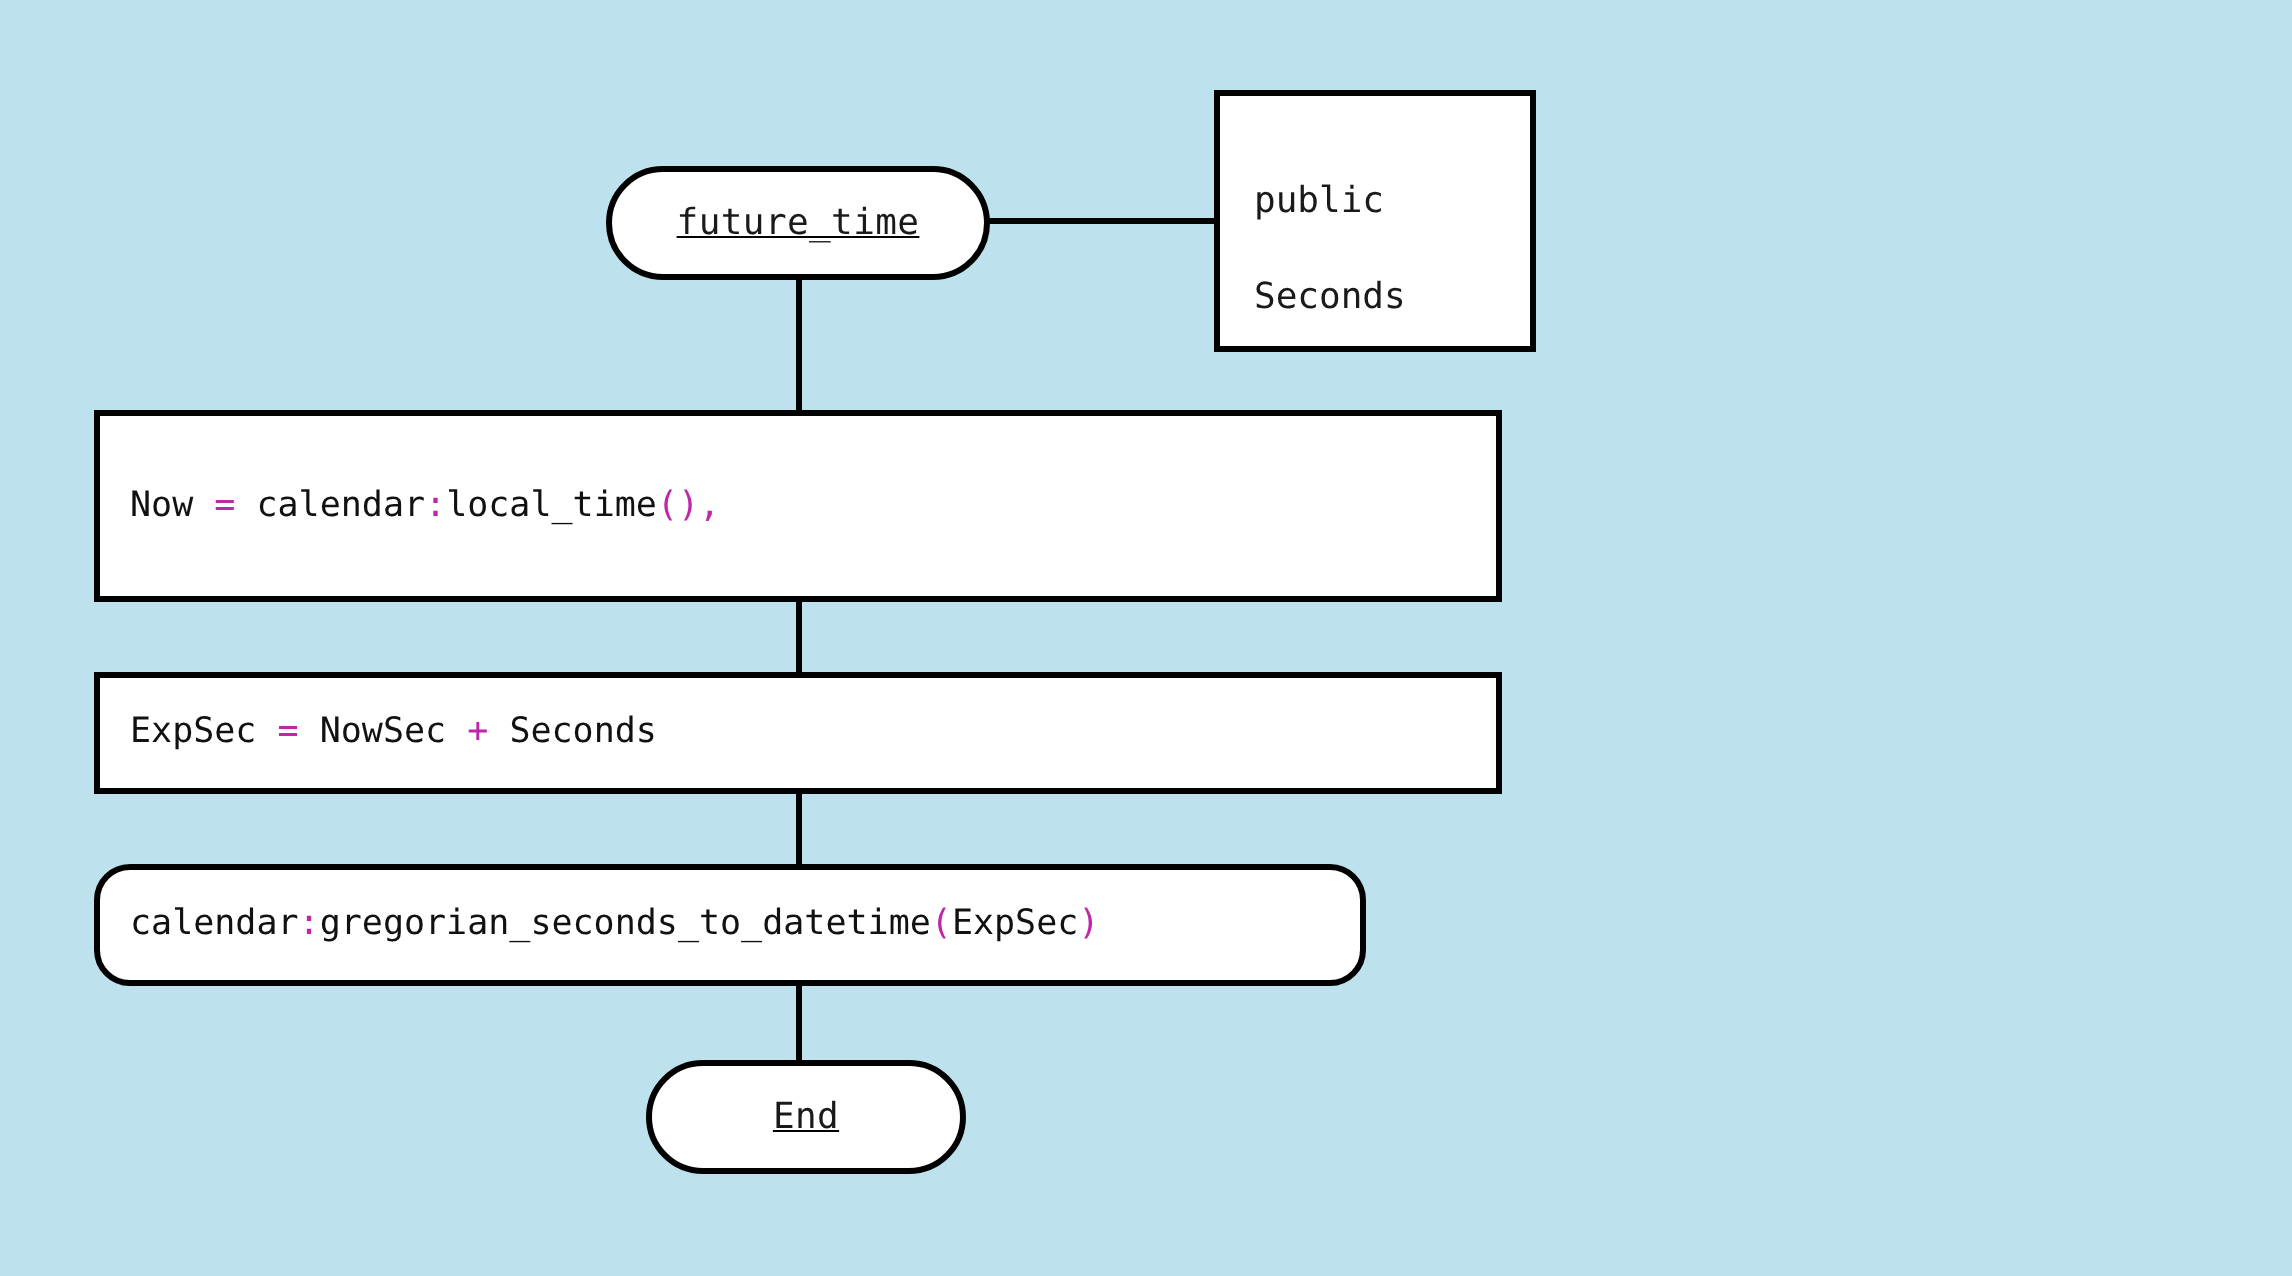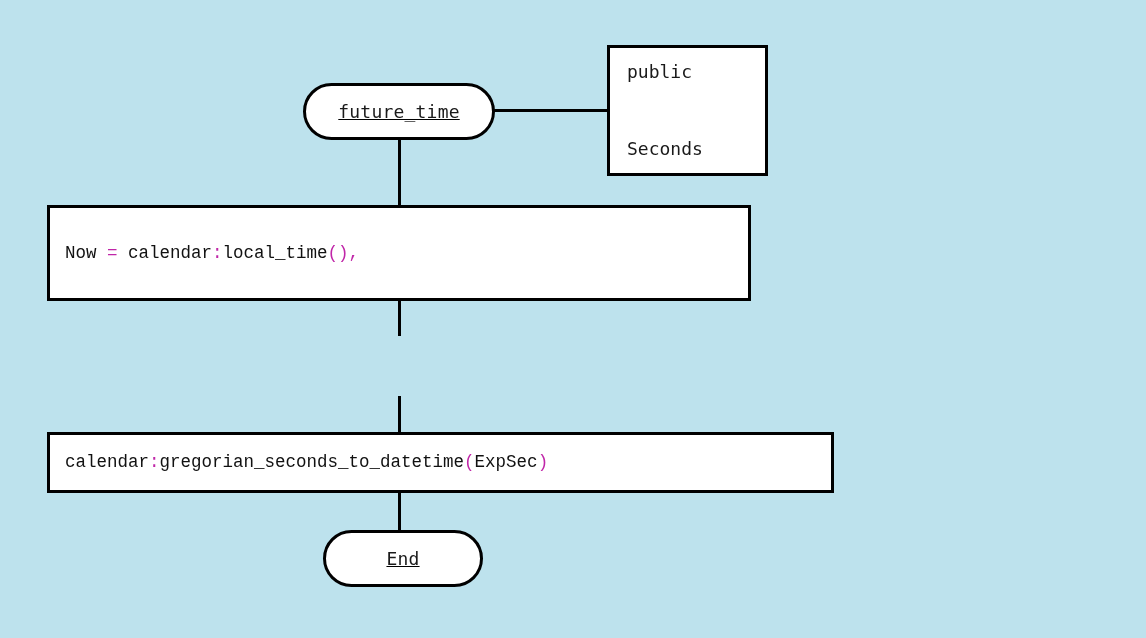--- a/index.html
+++ b/index.html
@@ -44,30 +44,28 @@
     display: flex;
     flex-direction: column;
     justify-content: center;
     padding: 0 15px;
   }
   .code-line {
     font-size: 17.5px;
     line-height: 25px;
     color: #111111;
     white-space: pre;
-    font-family: Liberation Mono, monospace;
   }
   .op { color: #c026a8; }
 
   .notebox {
     display: flex;
     flex-direction: column;
-    justify-content: space-between;
+    justify-content: flex-end;
     padding: 0 17px;
-    gap: 28px;
   }
   .note-line {
     font-size: 18px;
     line-height: 48px;
     color: #1a1a1a;
     white-space: pre;
   }
 
   
   .conn-v {
@@ -102,22 +100,25 @@
 
   <div class="node notebox" style="left:607px; top:45px; width:161px; height:131px;">
     <span class="note-line">public</span>
     <span class="note-line">Seconds</span>
   </div>
 
   <div class="node codebox" style="left:47px; top:205px; width:704px; height:96px;">
     <div class="code-line"><span>Now </span><span class="op">=</span><span> calendar</span><span class="op">:</span><span>local_time</span><span class="op">(),</span></div>
   </div>
 
+  <div class="node codebox" style="left:47px; top:336px; width:704px; height:61px;">
+    <div class="code-line"><span>ExpSec </span><span class="op">=</span><span> NowSec </span><span class="op">+</span><span> Seconds</span></div>
+  </div>
 
-  <div class="node codebox" style="left:47px; top:432px; width:787px; height:61px;">
+  <div class="node codebox" style="left:47px; top:432px; width:636px; height:61px;border-radius:18px;">
     <div class="code-line"><span>calendar</span><span class="op">:</span><span>gregorian_seconds_to_datetime</span><span class="op">(</span><span>ExpSec</span><span class="op">)</span></div>
   </div>
 
   <div class="node stadium" style="left:323px; top:530px; width:160px; height:57px;">
     <span class="label">End</span>
   </div>
 
 </div>
 
 </body></html>

